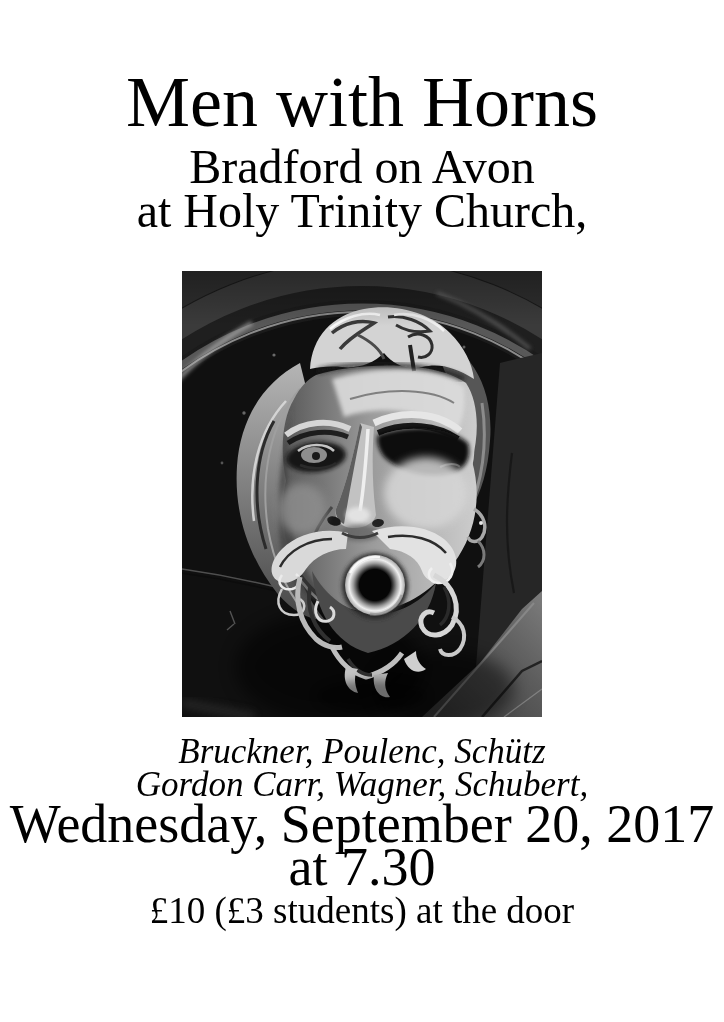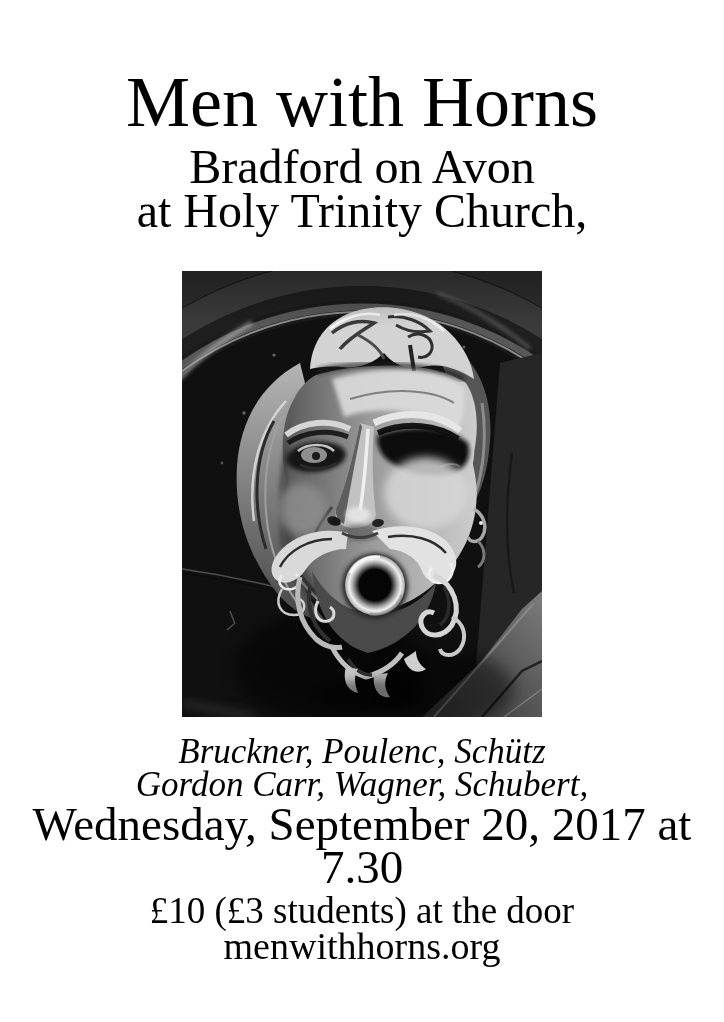--- a/index.html
+++ b/index.html
@@ -38,21 +38,21 @@
   }
   .photo svg { display: block; width: 360px; height: 446px; }
   .programme {
     margin: 18px 0 0 0;
     font-size: 35px;
     line-height: 33px;
     font-style: italic;
   }
   .datetime {
     margin: 2px 0 0 0;
-    font-size: 47px;
+    font-size: 54px;
     line-height: 43px;
   }
   .price {
     margin: 3px 0 0 0;
     font-size: 37px;
     line-height: 37px;
   }
   .website {
     margin: 1px 0 0 0;
     font-size: 38px;
@@ -239,15 +239,14 @@
 
   <div class="programme">
     <div>Bruckner, Poulenc, Schütz</div>
     <div>Gordon Carr, Wagner, Schubert,</div>
   </div>
 
   <div class="datetime">Wednesday, September 20, 2017 at 7.30</div>
 
   <div class="price">£10 (£3 students) at the door</div>
 
-  <div class="website">menwithhorns.org</div>
 
 </div>
 
 </body></html>

